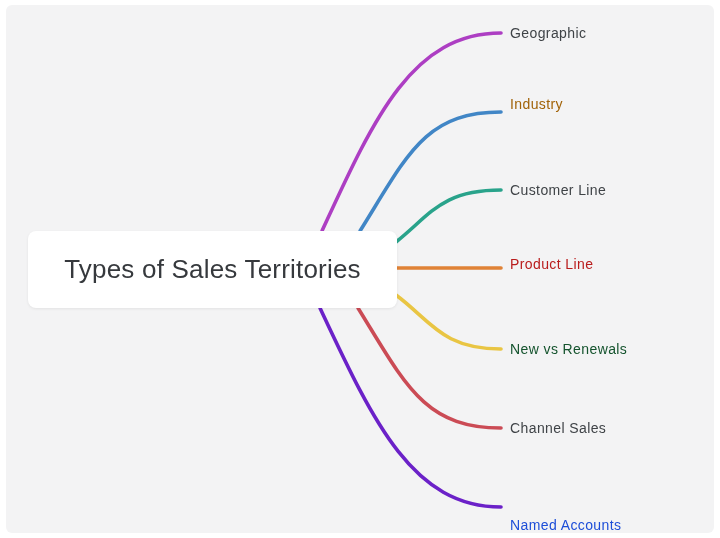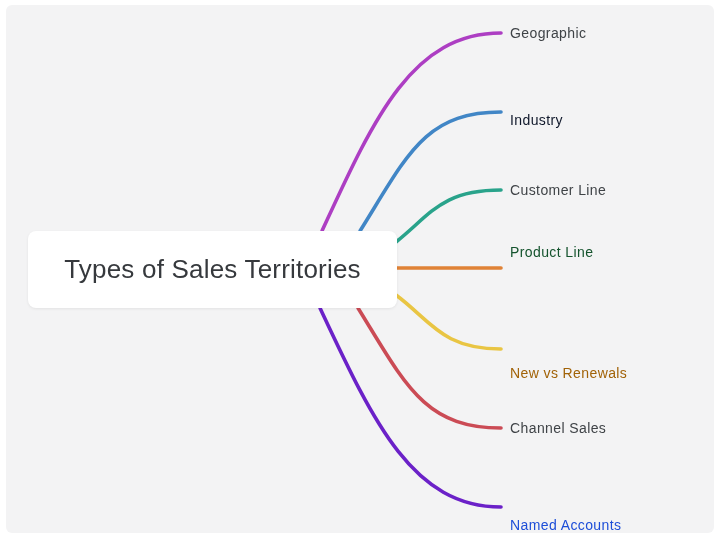--- a/index.html
+++ b/index.html
@@ -69,18 +69,18 @@
   <path class="connector" d="M 396 295 C 431 321 442 349 501 349" stroke="#e9c543"></path>
   <path class="connector" d="M 358 308 C 405 384 424 428 501 428" stroke="#cb4b55"></path>
   <path class="connector" d="M 320 308 C 373 421 412 507 501 507" stroke="#6b21c8"></path>
 </svg>
 
 <div class="root-node">
   <span style="color: rgb(54, 57, 61);">Types of Sales Territories</span>
 </div>
 
 <div class="branch-label" style="top: 33px; color: rgb(63, 67, 71);">Geographic</div>
-<div class="branch-label" style="top: 120px; color: #0f172a;">Industry</div>
+<div class="branch-label" style="top: 104px; color: #a16207;">Industry</div>
 <div class="branch-label" style="top: 190px; color: rgb(63, 67, 71);">Customer Line</div>
-<div class="branch-label" style="top: 252px; color: #14532d;">Product Line</div>
-<div class="branch-label" style="top: 349px; color: #a16207; margin-top: 24px;">New vs Renewals</div>
+<div class="branch-label" style="top: 264px; color: #b91c1c;">Product Line</div>
+<div class="branch-label" style="top: 349px; color: #14532d;">New vs Renewals</div>
 <div class="branch-label" style="top: 428px; color: rgb(63, 67, 71);">Channel Sales</div>
 <div class="branch-label" style="top: 525px; color: #1d4ed8;">Named Accounts</div>
 
 </body></html>

